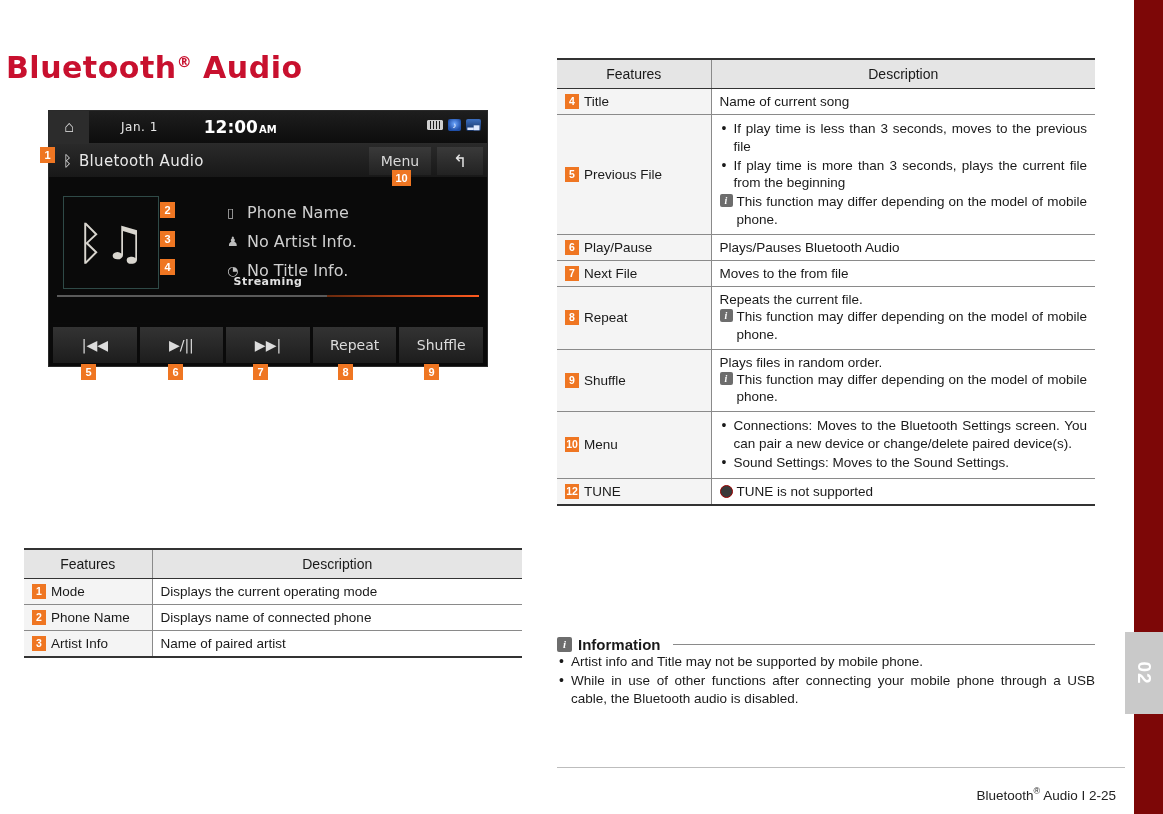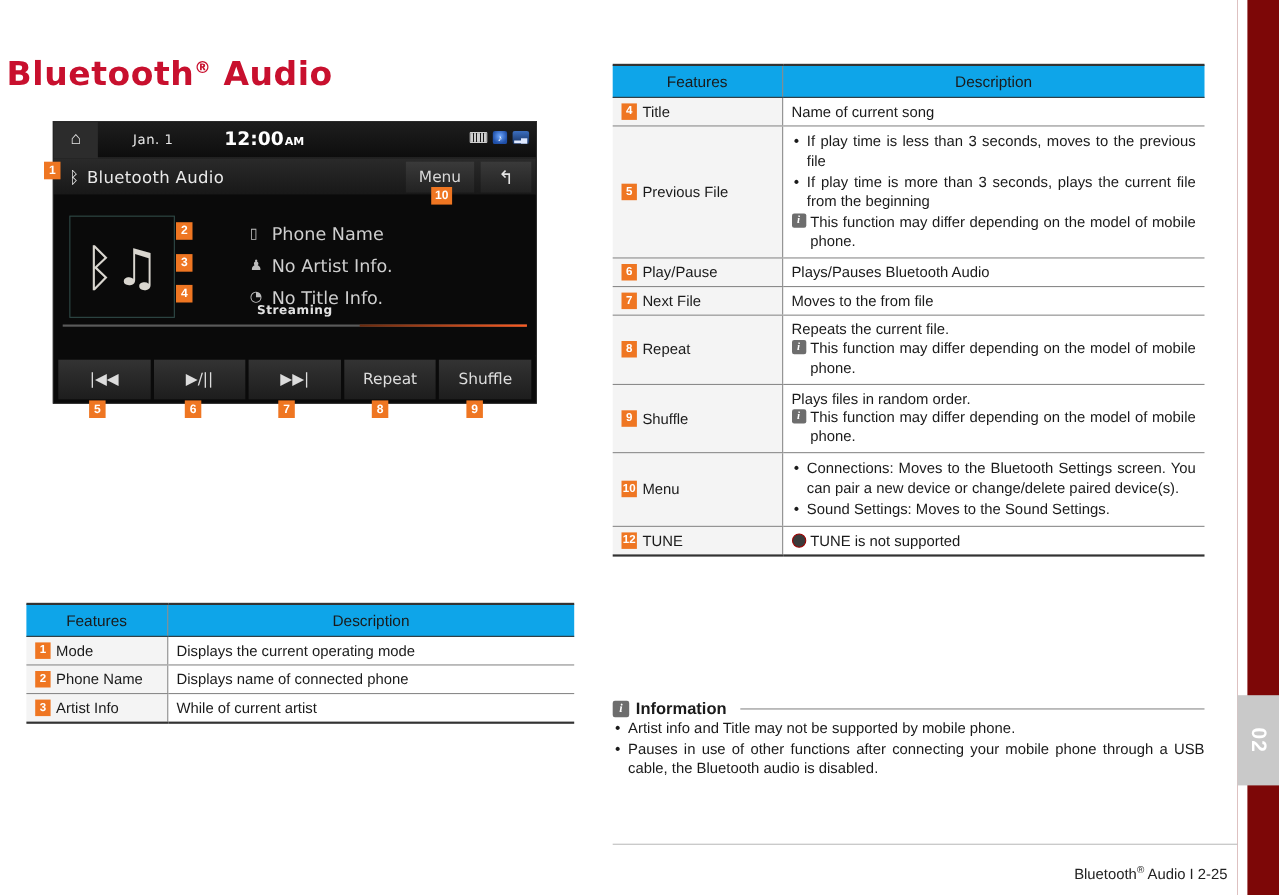--- a/index.html
+++ b/index.html
@@ -170,21 +170,21 @@
   table.spec{
     border-collapse:collapse; width:100%;
     font-size:13.5px;
   }
   table.spec th, table.spec td{
     border-bottom:1px solid #8a8a8a;
     padding:5px 8px; vertical-align:middle;
     text-align:left; font-weight:normal;
   }
   table.spec thead th{
-    background:#0ea5e9; text-align:center; font-size:14px;
+    background:#e5e5e5; text-align:center; font-size:14px;
     border-top:2px solid #333; border-bottom:1px solid #333;
     padding:6px 8px;
   }
   table.spec tbody td.feat{
     background:#f4f4f4;
     white-space:nowrap;
   }
   table.spec .col-sep{ border-left:1px solid #8a8a8a; }
   table.spec tbody tr:last-child td{ border-bottom:2px solid #333; }
 
@@ -354,21 +354,21 @@
         </td>
         <td class="col-sep">Displays name of connected phone</td>
       </tr>
       <tr>
         <td class="feat">
           <div class="feat-cell">
             <span class="num">3</span>
             <span>Artist Info</span>
           </div>
         </td>
-        <td class="col-sep">While of current artist</td>
+        <td class="col-sep">Name of paired artist</td>
       </tr>
     </tbody>
   </table>
 </div>
 
 <div class="right-table-wrap">
   <table class="spec">
     <thead>
       <tr>
         <th style="width:154px;">Features</th>
@@ -488,20 +488,20 @@
 </div>
 
 <div class="info-block">
   <div class="info-head">
     <span class="i-badge">i</span>
     <span class="t">Information</span>
     <span class="rule"></span>
   </div>
   <ul class="bul info-list">
     <li>Artist info and Title may not be supported by mobile phone.</li>
-    <li>Pauses in use of other functions after connecting your mobile phone through a USB cable, the Bluetooth audio is disabled.</li>
+    <li>While in use of other functions after connecting your mobile phone through a USB cable, the Bluetooth audio is disabled.</li>
   </ul>
 </div>
 
 <div class="footer-rule"></div>
 <div class="footer">
   <span>Bluetooth</span><sup>®</sup> <span>Audio I 2-25</span>
 </div>
 
 </body></html>

